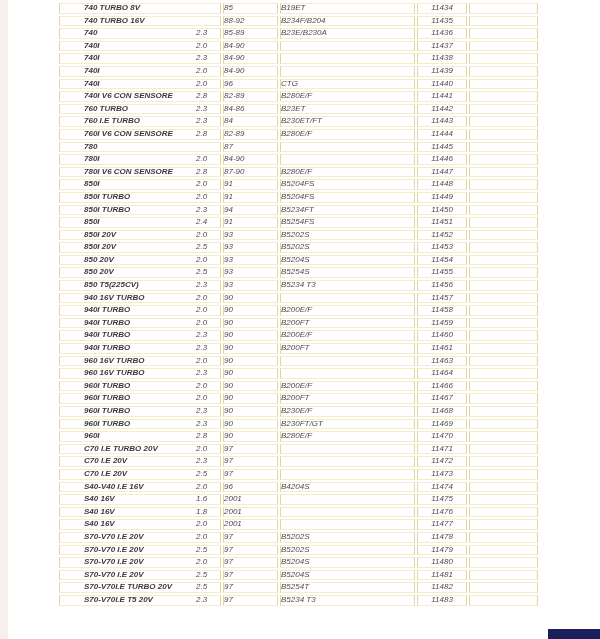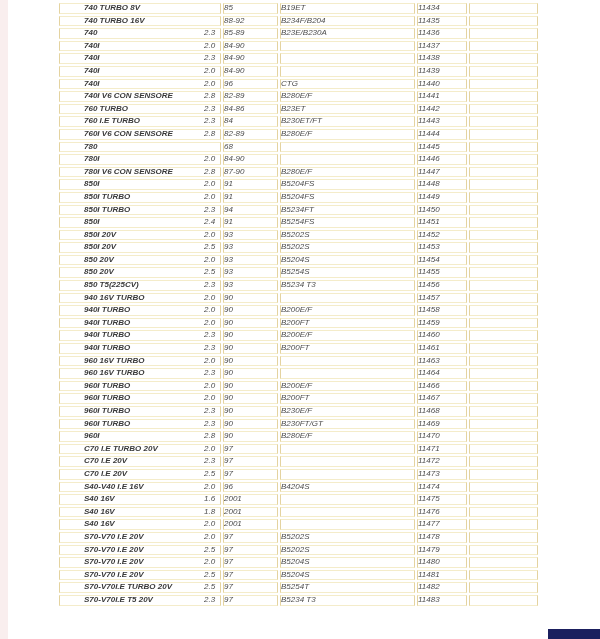--- a/index.html
+++ b/index.html
@@ -32,31 +32,31 @@
     line-height:8.6px;
     color:#4c4c4c;
     padding:0;
     vertical-align:middle;
     overflow:hidden;
     white-space:nowrap;
   }
   td.c-model{width:160px;position:relative;}
   td.c-years{width:53px;text-align:left;}
   td.c-code{width:133px;text-align:left;}
-  td.c-num{width:48px;text-align:left;}
+  td.c-num{width:48px;text-align:center;}
   td.c-extra{width:67px;}
   .model-label{
     display:inline-block;
     padding-left:24px;
     font-weight:bold;
     color:#3a3a3a;
   }
   .engine-size{
     position:absolute;
-    left:144px;top:0;
+    left:136px;top:0;
     line-height:8.6px;
     color:#4c4c4c;
   }
   .navy-bar{
     position:absolute;
     left:548px;top:629px;
     width:52px;height:10px;
     background:#1b1f5e;
   }
 </style>
@@ -176,21 +176,21 @@
     <td class="c-years">82-89</td>
     <td class="c-code">B280E/F</td>
     <td class="c-num">11444</td>
     <td class="c-extra"></td>
   </tr>
         <tr>
     <td class="c-model">
       <span class="model-label">780</span>
       <span class="engine-size"></span>
     </td>
-    <td class="c-years">68</td>
+    <td class="c-years">87</td>
     <td class="c-code"></td>
     <td class="c-num">11445</td>
     <td class="c-extra"></td>
   </tr>
         <tr>
     <td class="c-model">
       <span class="model-label">780I</span>
       <span class="engine-size">2.0</span>
     </td>
     <td class="c-years">84-90</td>

